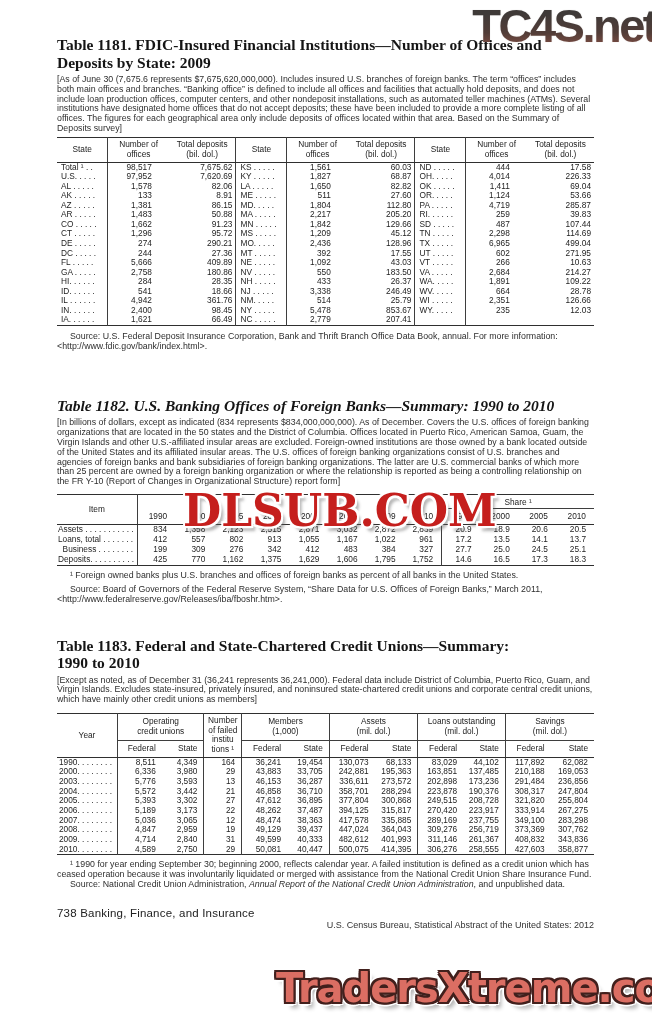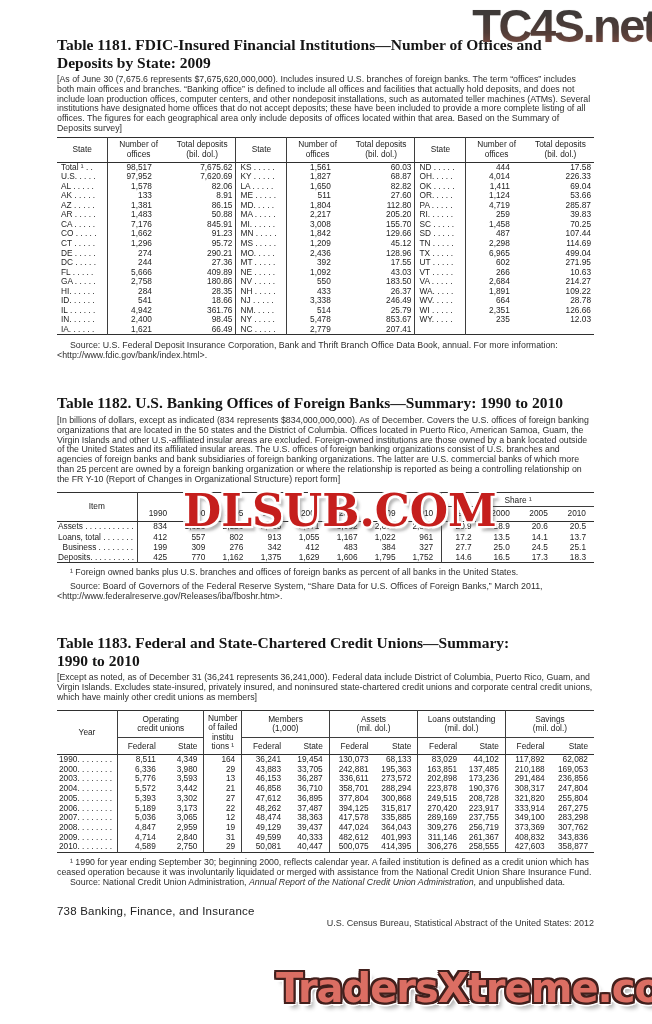--- a/index.html
+++ b/index.html
@@ -9,21 +9,21 @@
     font-family:"Liberation Sans","DejaVu Sans",sans-serif;color:#2b2b2b;
   }
   .content{position:absolute;left:57px;top:0;width:537px;}
 
   .ttl{
     font-family:"Liberation Serif","DejaVu Serif",serif;
     font-weight:bold;color:#151515;
     font-size:15.5px;line-height:17.5px;margin:0;
   }
   .ttl-1181{margin-top:36px;}
-  .ttl-1182{margin-top:34px;}
+  .ttl-1182{margin-top:46px;font-style:italic;}
   .ttl-1183{margin-top:33px;}
 
   .note{
     font-size:8.8px;line-height:9.8px;color:#2e2e2e;margin:4px 0 0 0;
   }
   .fn{
     font-size:8.8px;line-height:10px;color:#2e2e2e;margin:4px 0 0 0;text-indent:13px;
   }
 
   table{
@@ -223,31 +223,20 @@
             <td class="num off">1,483</td>
             <td class="num dep gsep">50.88</td>
             <td class="lbl ssep">MA . . . . .</td>
             <td class="num off">2,217</td>
             <td class="num dep gsep">205.20</td>
             <td class="lbl ssep">RI. . . . . .</td>
             <td class="num off">259</td>
             <td class="num dep">39.83</td>
           </tr>
 
-          <tr>
-            <td class="lbl ssep">CA . . . . .</td>
-            <td class="num off">7,176</td>
-            <td class="num dep gsep">845.91</td>
-            <td class="lbl ssep">MI. . . . . .</td>
-            <td class="num off">3,008</td>
-            <td class="num dep gsep">155.70</td>
-            <td class="lbl ssep">SC . . . . .</td>
-            <td class="num off">1,458</td>
-            <td class="num dep">70.25</td>
-          </tr>
 
           <tr>
             <td class="lbl ssep">CO . . . . .</td>
             <td class="num off">1,662</td>
             <td class="num dep gsep">91.23</td>
             <td class="lbl ssep">MN . . . . .</td>
             <td class="num off">1,842</td>
             <td class="num dep gsep">129.66</td>
             <td class="lbl ssep">SD . . . . .</td>
             <td class="num off">487</td>

